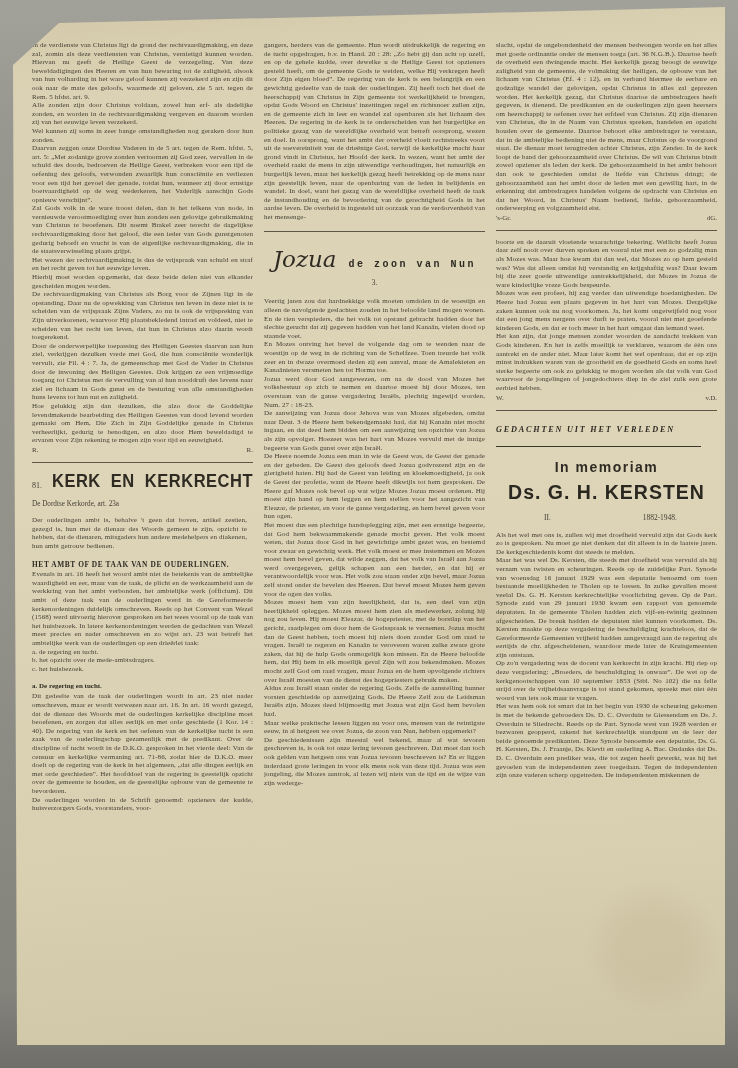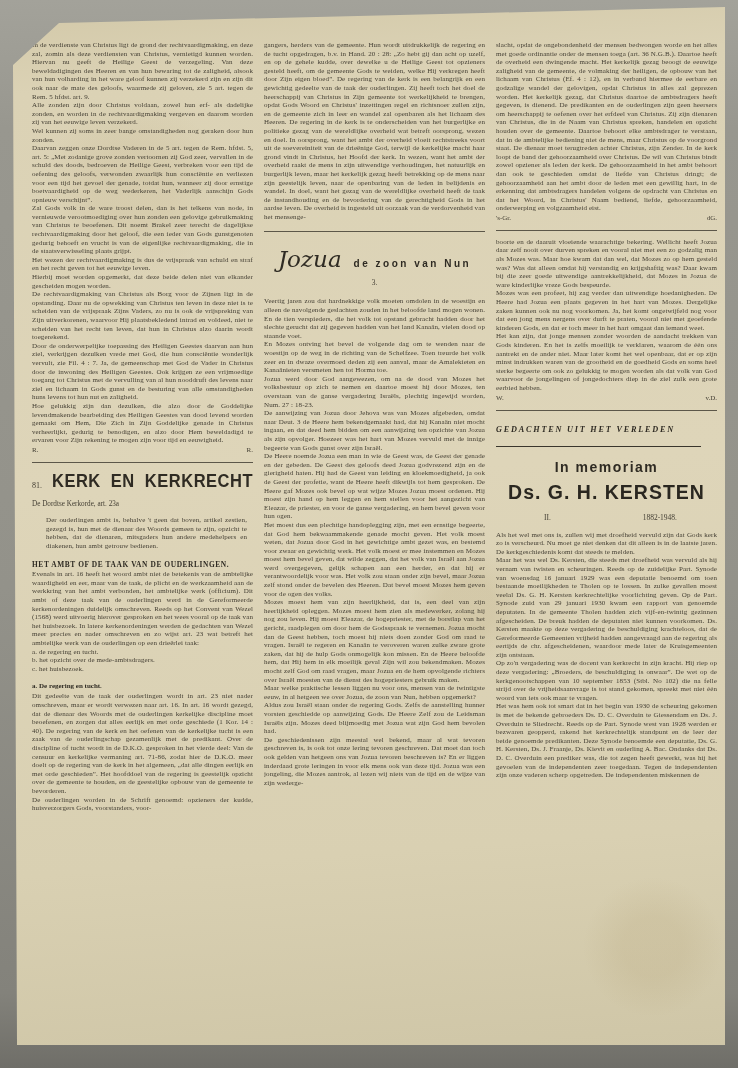--- a/index.html
+++ b/index.html
@@ -28,29 +28,29 @@
   .sigrow{display:flex;justify-content:space-between;font-size:7px;color:#433e33;margin:1px 0 0 0;line-height:9px;}
   
   .kkr-head{display:flex;align-items:flex-end;margin:8px 0 10px 0;}
   .kkr-num{font-size:8px;color:#433e33;margin-right:10px;}
   .kkr-title{
     flex:1;text-align:center;font-family:"Liberation Sans","DejaVu Sans",sans-serif;
     font-weight:bold;font-size:16.5px;letter-spacing:.5px;word-spacing:5px;color:#2f2b23;
     transform:scaleY(1.15);
   }
   .byline{font-size:7.2px;color:#433e33;margin:4px 0 8px 0;}
-  .quote{margin:0 6px 10px 14px;}
+  .quote{margin:0 6px 10px 0;}
   .sect-head{font-weight:bold;font-size:7.4px;letter-spacing:.6px;color:#2f2b23;margin:10px 0 1px 0;line-height:9px;}
   .sub-head{font-weight:bold;font-size:7px;color:#2f2b23;margin:9px 0 1px 0;line-height:9px;}
   .list{margin:0;}
   .list .para{text-align:left;}
   
   .jozua-head{text-align:center;margin:14px 0 4px 0;}
   .jozua-script{font-style:italic;font-size:23px;color:#2f2b23;font-family:"DejaVu Serif",serif;margin-right:8px;}
-  .jozua-rest{font-family:Liberation Sans, sans-serif;font-weight:bold;font-size:10px;letter-spacing:2.5px;color:#2f2b23;}
+  .jozua-rest{font-family:Liberation Mono, monospace;font-weight:bold;font-size:10px;letter-spacing:2.5px;color:#2f2b23;}
   .part-num{text-align:center;font-size:7.5px;color:#433e33;margin:6px 0 10px 0;}
   
   .kicker{
     font-weight:bold;font-style:italic;font-size:8.2px;letter-spacing:1.8px;color:#2f2b23;
     border-bottom:1.5px solid #3a362c;padding:0 26px 12px 0;display:inline-block;margin:6px 0 8px 0;
   }
   .mem-line1{text-align:center;font-family:"Liberation Sans","DejaVu Sans",sans-serif;font-weight:bold;font-size:14px;letter-spacing:1.5px;color:#2f2b23;margin-top:4px;}
   .mem-line2{text-align:center;font-family:"Liberation Sans","DejaVu Sans",sans-serif;font-weight:bold;font-size:19.5px;letter-spacing:1px;color:#2a2720;margin-top:5px;transform:scaleY(1.08);}
   .mem-meta{display:flex;font-size:7.5px;color:#433e33;margin:10px 0 9px 0;}
   .mem-part{width:40px;padding-left:48px;}
@@ -113,22 +113,22 @@
       </div>
       <div class="part-num">3.</div>
       <div>
           <p class="para">Veertig jaren zou dat hardnekkige volk moeten omdolen in de woestijn en alleen de navolgende geslachten zouden in het beloofde land mogen wonen. En de tien verspieders, die het volk tot opstand gebracht hadden door het slechte gerucht dat zij gegeven hadden van het land Kanaän, vielen dood op staande voet.</p>
           <p class="para">En Mozes ontving het bevel de volgende dag om te wenden naar de woestijn op de weg in de richting van de Schelfzee. Toen treurde het volk zeer en in dwaze overmoed deden zij een aanval, maar de Amalekieten en Kanaänieten versmeten hen tot Horma toe.</p>
           <p class="para">Jozua werd door God aangewezen, om na de dood van Mozes het volksbestuur op zich te nemen en daartoe moest hij door Mozes, ten overstaan van de ganse vergadering Israëls, plechtig ingewijd worden, Num. 27 : 18-23.</p>
           <p class="para">De aanwijzing van Jozua door Jehova was van Mozes afgebeden, omdat naar Deut. 3 de Heere hem bekendgemaakt had, dat hij Kanaän niet mocht ingaan, en dat deed hem bidden om een aanwijzing ten opzichte van Jozua als zijn opvolger. Hoezeer was het hart van Mozes vervuld met de innige begeerte van Gods gunst over zijn Israël.</p>
           <p class="para">De Heere noemde Jozua een man in wie de Geest was, de Geest der genade en der gebeden. De Geest des geloofs deed Jozua godvrezend zijn en de gierigheid haten. Hij had de Geest van leiding en kloekmoedigheid, ja ook de Geest der profetie, want de Heere heeft dikwijls tot hem gesproken. De Heere gaf Mozes ook bevel op wat wijze Mozes Jozua moest ordenen. Hij moest zijn hand op hem leggen en hem stellen voor het aangezicht van Eleazar, de priester, en voor de ganse vergadering, en hem bevel geven voor hun ogen.</p>
           <p class="para">Het moest dus een plechtige handoplegging zijn, met een ernstige begeerte, dat God hem bekwaammakende genade mocht geven. Het volk moest weten, dat Jozua door God in het gewichtige ambt gezet was, en bestemd voor zwaar en gewichtig werk. Het volk moest er mee instemmen en Mozes moest hem bevel geven, dat wilde zeggen, dat het volk van Israël aan Jozua werd overgegeven, gelijk schapen aan een herder, en dat hij er verantwoordelijk voor was. Het volk zou staan onder zijn bevel, maar Jozua zelf stond onder de bevelen des Heeren. Dat bevel moest Mozes hem geven voor de ogen des volks.</p>
           <p class="para">Mozes moest hem van zijn heerlijkheid, dat is, een deel van zijn heerlijkheid opleggen. Mozes moest hem zien als medewerker, zolang hij nog zou leven. Hij moest Eleazar, de hogepriester, met de borstlap van het gericht, raadplegen om door hem de Godsspraak te vernemen. Jozua mocht dan de Geest hebben, toch moest hij niets doen zonder God om raad te vragen. Israël te regeren en Kanaän te veroveren waren zulke zware grote zaken, dat hij de hulp Gods onmogelijk kon missen. En de Heere beloofde hem, dat Hij hem in elk moeilijk geval Zijn wil zou bekendmaken. Mozes mocht zelf God om raad vragen, maar Jozua en de hem opvolgende richters over Israël moesten van de dienst des hogepriesters gebruik maken.</p>
+          <p class="para">Aldus zou Israël staan onder de regering Gods. Zelfs de aanstelling hunner vorsten geschiedde op aanwijzing Gods. De Heere Zelf zou de Leidsman Israëls zijn. Mozes deed blijmoedig met Jozua wat zijn God hem bevolen had.</p>
           <p class="para">Maar welke praktische lessen liggen nu voor ons, mensen van de twintigste eeuw, in al hetgeen we over Jozua, de zoon van Nun, hebben opgemerkt?</p>
-          <p class="para">Aldus zou Israël staan onder de regering Gods. Zelfs de aanstelling hunner vorsten geschiedde op aanwijzing Gods. De Heere Zelf zou de Leidsman Israëls zijn. Mozes deed blijmoedig met Jozua wat zijn God hem bevolen had.</p>
           <p class="para">De geschiedenissen zijn meestal wel bekend, maar al wat tevoren geschreven is, is ook tot onze lering tevoren geschreven. Dat moet dan toch ook gelden van hetgeen ons van Jozua tevoren beschreven is? En er liggen inderdaad grote leringen in voor elk mens ook van deze tijd. Jozua was een jongeling, die Mozes aantrok, al lezen wij niets van de tijd en de wijze van zijn wederge-</p>
         </div>
     </div>
 
     <div class="col">
       <div>
           <p class="para">slacht, opdat de ongebondenheid der mensen bedwongen worde en het alles met goede ordinantie onder de mensen toega (art. 36 N.G.B.). Daartoe heeft de overheid een dwingende macht. Het kerkelijk gezag beoogt de eeuwige zaligheid van de gemeente, de volmaking der heiligen, de opbouw van het lichaam van Christus (Ef. 4 : 12), en in verband hiermee de eerbare en godzalige wandel der gelovigen, opdat Christus in alles zal geprezen worden. Het kerkelijk gezag, dat Christus daartoe de ambtsdragers heeft gegeven, is dienend. De predikanten en de ouderlingen zijn geen heersers om heerschappij te oefenen over het erfdeel van Christus. Zij zijn dienaren van Christus, die in de Naam van Christus spreken, handelen en opzicht houden over de gemeente. Daartoe behoort elke ambtsdrager te verstaan, dat in de ambtelijke bediening niet de mens, maar Christus op de voorgrond staat. De dienaar moet terugtreden achter Christus, zijn Zender. In de kerk loopt de band der gehoorzaamheid over Christus. De wil van Christus bindt zowel opziener als leden der kerk. De gehoorzaamheid in het ambt behoort dan ook te geschieden omdat de liefde van Christus dringt; de gehoorzaamheid aan het ambt door de leden met een gewillig hart, in de erkenning dat ambtsdragers handelen volgens de opdracht van Christus en dat het Woord, in Christus' Naam bediend, liefde, gehoorzaamheid, onderwerping en volgzaamheid eist.</p>
         </div>
       <div class="sigrow">
         <span>'s-Gr.</span>
@@ -146,21 +146,21 @@
       </div>
       <hr class="rule">
       <div class="kicker">GEDACHTEN UIT HET VERLEDEN</div>
       <div class="mem-line1">In memoriam</div>
       <div class="mem-line2">Ds. G. H. KERSTEN</div>
       <div class="mem-meta">
         <span class="mem-part">II.</span>
         <span class="mem-years">1882-1948.</span>
       </div>
       <div>
-          <p class="para">Als het wel met ons is, zullen wij met droefheid vervuld zijn dat Gods kerk zo is verscheurd. Nu moet ge niet denken dat dit alleen is in de laatste jaren. De kerkgeschiedenis komt dat steeds te melden.</p>
+          <p class="para">Als het wel met ons is, zullen wij met droefheid vervuld zijn dat Gods kerk zo is gesproken. Nu moet ge niet denken dat dit alleen is in de laatste jaren. De kerkgeschiedenis komt dat steeds te melden.</p>
           <p class="para">Maar het was wel Ds. Kersten, die steeds met droefheid was vervuld als hij vernam van twisten en scheuringen. Reeds op de zuidelijke Part. Synode van woensdag 16 januari 1929 was een deputatie benoemd om toen bestaande moeilijkheden te Tholen op te lossen. In zulke gevallen moest veelal Ds. G. H. Kersten kerkrechtelijke voorlichting geven. Op de Part. Synode zuid van 29 januari 1930 kwam een rapport van genoemde deputaten. In de gemeente Tholen hadden zich vijf-en-twintig gezinnen afgescheiden. De breuk hadden de deputaten niet kunnen voorkomen. Ds. Kersten maakte op deze vergadering de beschuldiging krachteloos, dat de Gereformeerde Gemeenten vrijheid hadden aangevraagd aan de regering als eertijds de chr. afgescheidenen, waardoor mede later de Kruisgemeenten zijn ontstaan.</p>
           <p class="para">Op zo'n vergadering was de docent van kerkrecht in zijn kracht. Hij riep op deze vergadering: „Broeders, de beschuldiging is onwaar”. De wet op de kerkgenootschappen van 10 september 1853 (Stbl. No 102) die na felle strijd over de vrijheidsaanvrage is tot stand gekomen, spreekt met niet één woord van iets ook maar te vragen.</p>
           <p class="para">Het was hem ook tot smart dat in het begin van 1930 de scheuring gekomen is met de bekende gebroeders Ds. D. C. Overduin te Giessendam en Ds. J. Overduin te Sliedrecht. Reeds op de Part. Synode west van 1928 werden er bezwaren geopperd, rakend het kerkrechtelijk standpunt en de leer der beide genoemde predikanten. Deze Synode benoemde een deputatie, Ds. G. H. Kersten, Ds. J. Fraanje, Ds. Kievit en ouderling A. Bac. Ondanks dat Ds. D. C. Overduin een prediker was, die tot zegen heeft gewerkt, was hij het gevoelen van de independenten zeer toegedaan. Tegen de independenten zijn onze vaderen scherp opgetreden. De independenten miskennen de</p>
         </div>
     </div>
 
   </div>
 </div>
 
 </body></html>

